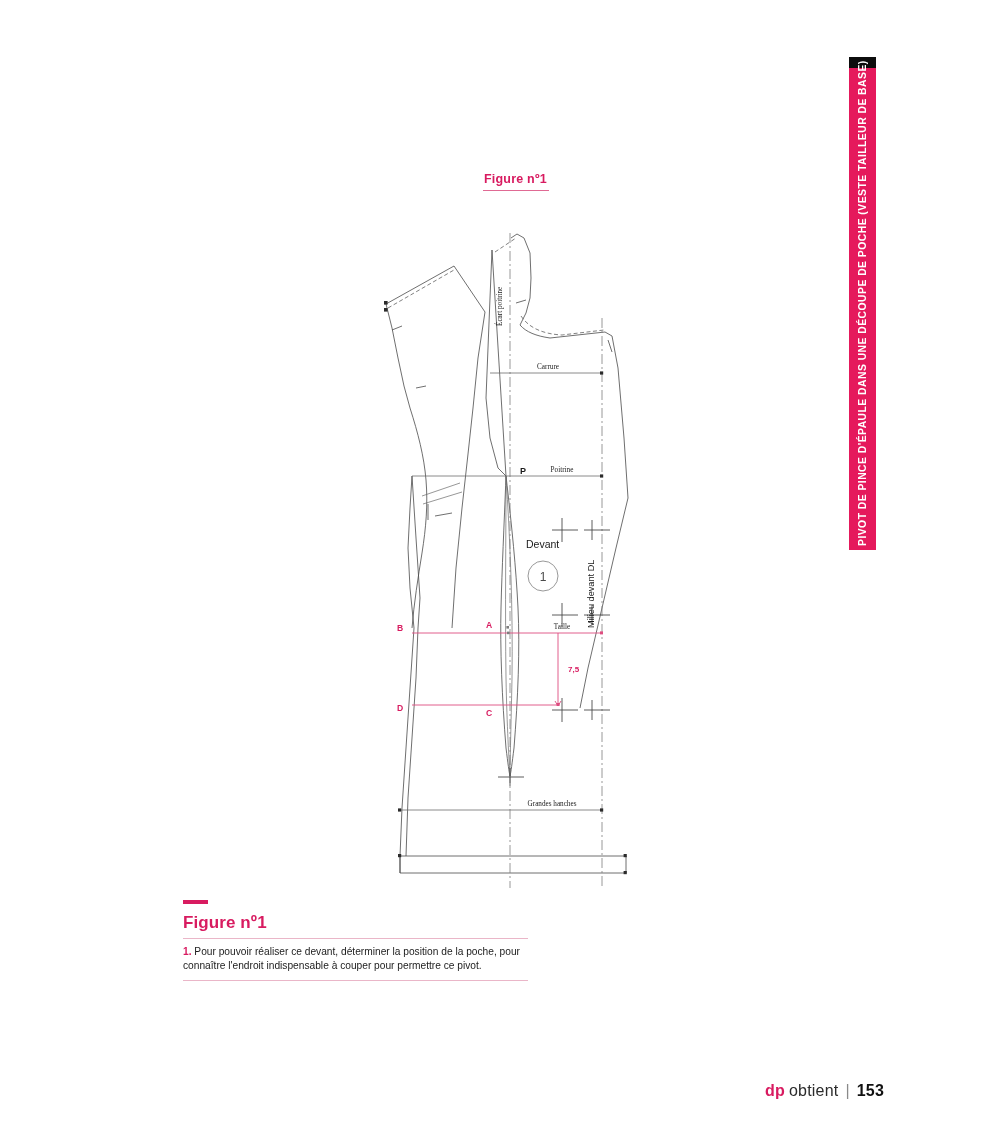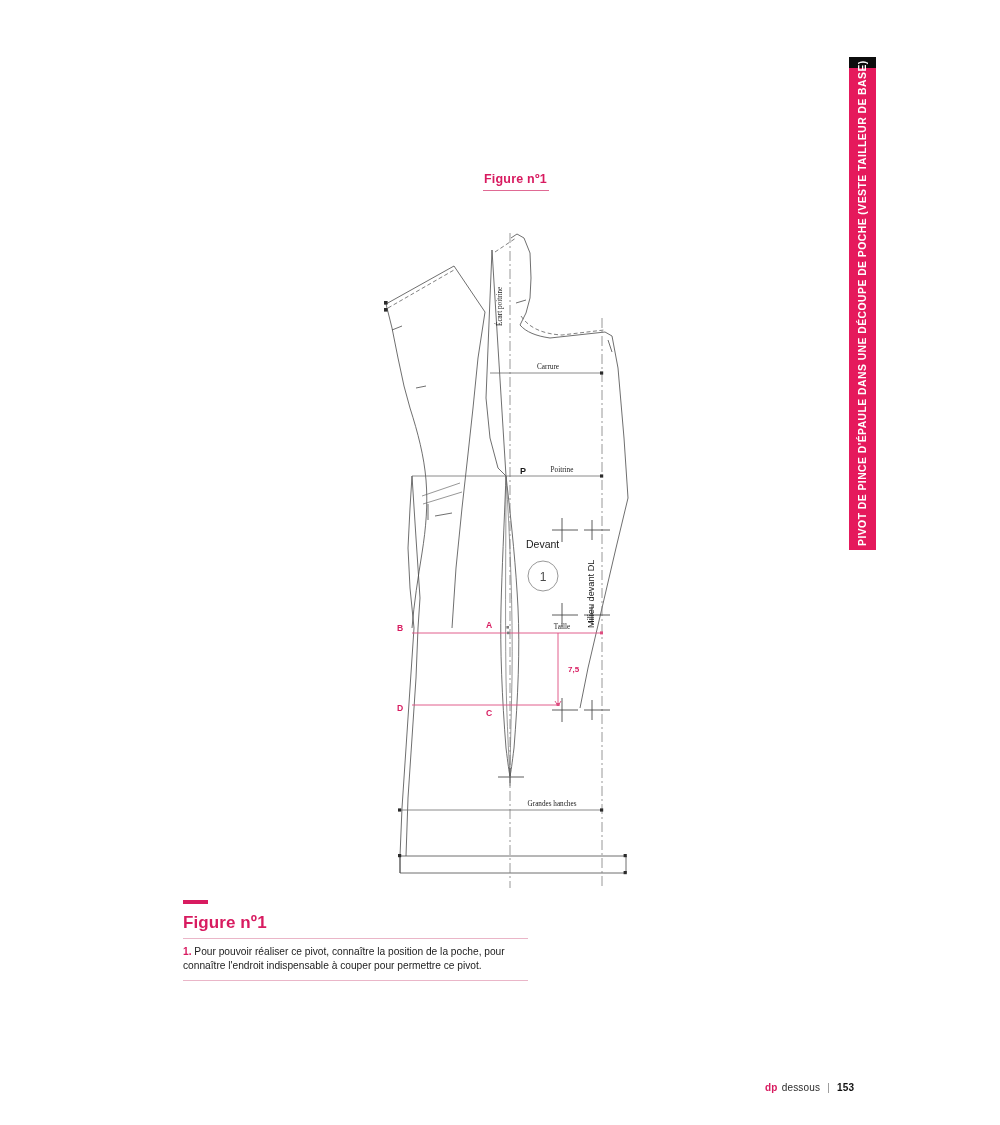--- a/index.html
+++ b/index.html
@@ -117,21 +117,21 @@
   .caption-num {
     color: #d81b60;
     font-weight: 700;
   }
 
   
   #footer {
     position: absolute;
     left: 765px;
     top: 1082px;
-    font-size: 10px;
+    font-size: 16px;
     color: #1c1c1c;
     display: flex;
     align-items: baseline;
     gap: 4px;
     letter-spacing: 0.2px;
   }
   #footer-dp { color: #d81b60; font-weight: 700; }
   #footer-studio { color: #2b2b2b; }
   #footer-sep { color: #8a8a8a; margin: 0 3px; }
   #footer-page { font-weight: 700; color: #111; text-align: right; }
@@ -307,23 +307,23 @@
   <text class="lbl-sans" x="213" y="373" text-anchor="middle" style="font-size:12px; fill:#4a4a4a">1</text>
 </svg>
 </div>
 
 <div id="caption-block">
   <div id="caption-dash"></div>
   <div id="caption-heading">Figure nº1</div>
   <div class="caption-rule"></div>
   <p class="caption-para">
     <span class="caption-num">1.</span>
-    <span>Pour pouvoir réaliser ce pivot, connaître la position de la poche, pour connaître l'endroit indispensable à couper pour permettre ce pivot.</span>
+    <span>Pour pouvoir réaliser ce devant, déterminer la position de la poche, pour connaître l'endroit indispensable à couper pour permettre ce pivot.</span>
   </p>
   <div class="caption-rule"></div>
 </div>
 
 <div id="footer">
   <span id="footer-dp">dp</span>
-  <span id="footer-studio">dessous</span>
+  <span id="footer-studio">obtient</span>
   <span id="footer-sep">|</span>
   <span id="footer-page">153</span>
 </div>
 
 </body></html>

